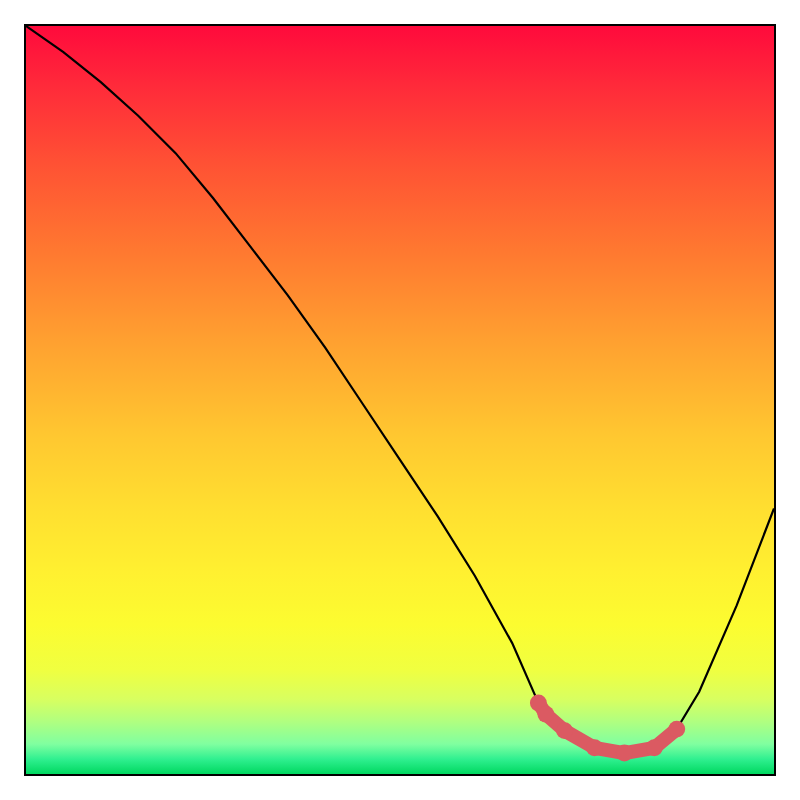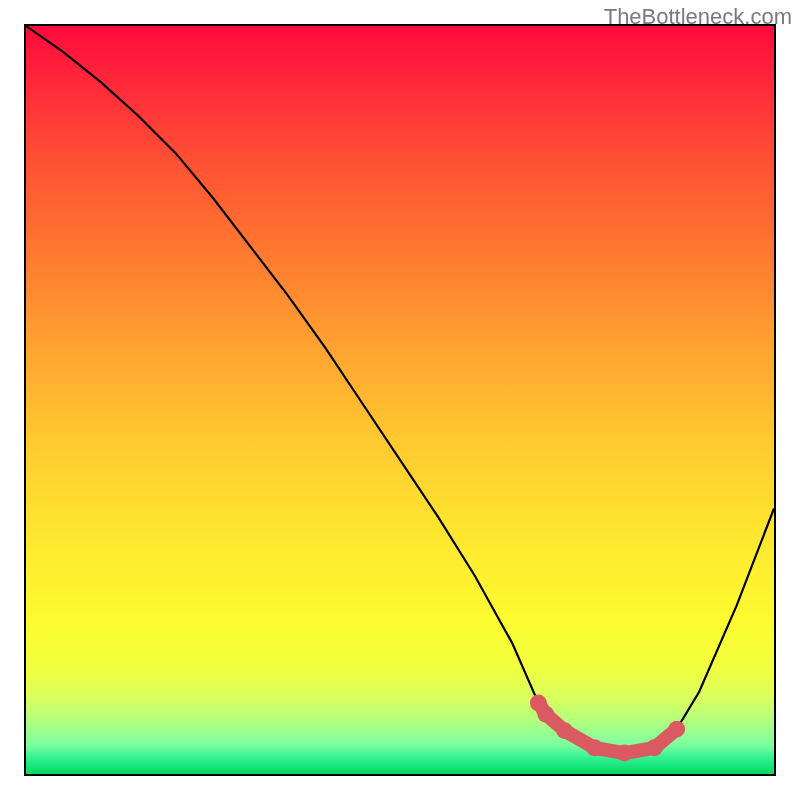--- a/index.html
+++ b/index.html
@@ -23,21 +23,20 @@
      #80ffa0 96%,
      #30f090 98%,
      #00d860 100%);
   }
   svg.curve { position: absolute; inset: 0; width: 100%; height: 100%; }
 </style>
 </head>
 <body>
 
 <div class="chart-container">
-  <div class="watermark">TheBottleneck.com</div>
   <div class="plot-area">
     <div class="gradient-bg"></div>
     <svg class="curve" viewBox="0 0 752 752" preserveAspectRatio="none">
       <path id="curve-path" fill="none" stroke="#000000" stroke-width="2.2" d="M0.00 0.00 L37.60 26.32 L75.20 56.40 L112.80 90.24 L150.40 127.84 L188.00 172.96 L225.60 221.84 L263.20 270.72 L300.80 323.36 L338.40 379.76 L376.00 436.16 L413.60 492.56 L451.20 552.72 L488.80 620.40 L515.12 680.56 L541.44 708.38 L571.52 725.68 L601.60 730.94 L631.68 725.68 L654.24 706.88 L676.80 669.28 L714.40 582.80 L752.00 485.04"></path>
       <g id="dots-group">
           <path d="M515.12 680.56 L522.64 691.84 L541.44 708.38 L571.52 725.68 L601.60 730.94 L631.68 725.68 L654.24 706.88" fill="none" stroke="#db5a62" stroke-width="14" stroke-linecap="round" stroke-linejoin="round"></path>
           <circle cx="515.12" cy="680.56" r="8.5" fill="#db5a62"></circle>
           <circle cx="522.64" cy="691.84" r="8.5" fill="#db5a62"></circle>
           <circle cx="541.44" cy="708.38" r="8.5" fill="#db5a62"></circle>
           <circle cx="571.52" cy="725.68" r="8.5" fill="#db5a62"></circle>

